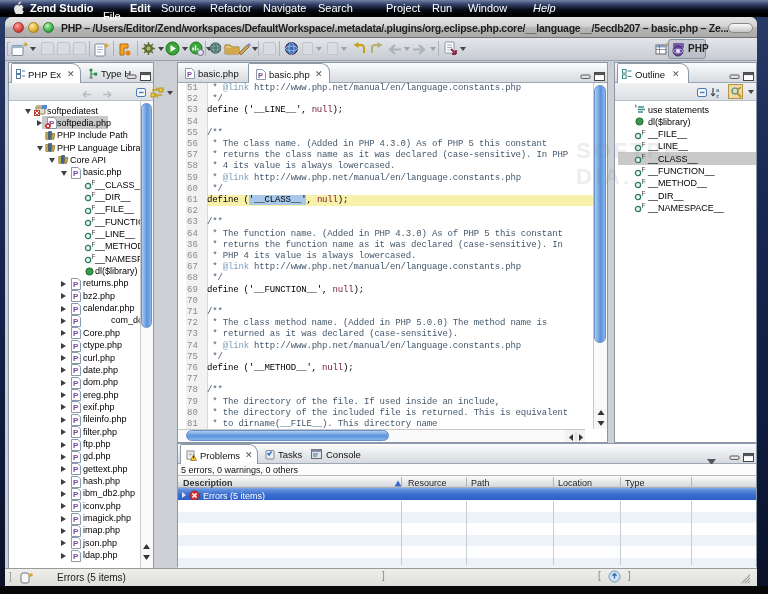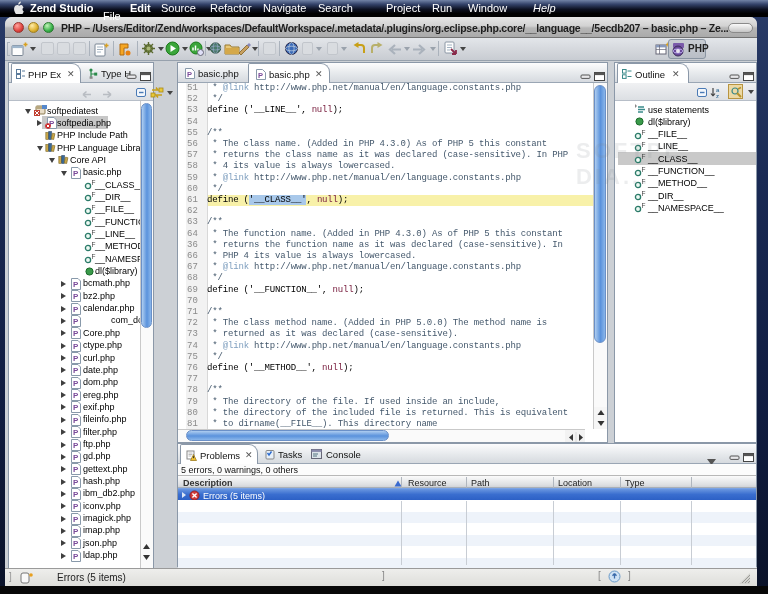--- a/index.html
+++ b/index.html
@@ -378,21 +378,21 @@
                 <circle cx="5.5" cy="5.5" r="3.6" fill="#3a9a4a" stroke="#1a6a2a"></circle>
               </svg></span>
             <span class="tlabel" style="left:86px;">dl($library)</span>
           </div>
 <div class="trow" style="top:176.9px;">
             <div class="tarrow closed" style="left:52px;"></div>
             <span class="ticon" style="left:62px;"><svg width="10" height="12" viewBox="0 0 10 12">
                 <path d="M0.5 0.5 H7 L9.5 3 V11.5 H0.5 Z" fill="#fff" stroke="#8899aa"></path>
                 <text x="2" y="9" font-size="8" font-weight="bold" fill="#7a4a9a" font-family="Liberation Sans">P</text>
               </svg></span>
-            <span class="tlabel" style="left:74px;">bcmath.php</span>
+            <span class="tlabel" style="left:74px;">returns.php</span>
           </div>
 <div class="trow" style="top:189.2px;">
             <div class="tarrow closed" style="left:52px;"></div>
             <span class="ticon" style="left:62px;"><svg width="10" height="12" viewBox="0 0 10 12">
                 <path d="M0.5 0.5 H7 L9.5 3 V11.5 H0.5 Z" fill="#fff" stroke="#8899aa"></path>
                 <text x="2" y="9" font-size="8" font-weight="bold" fill="#7a4a9a" font-family="Liberation Sans">P</text>
               </svg></span>
             <span class="tlabel" style="left:74px;">bz2.php</span>
           </div>
 <div class="trow" style="top:201.6px;">

